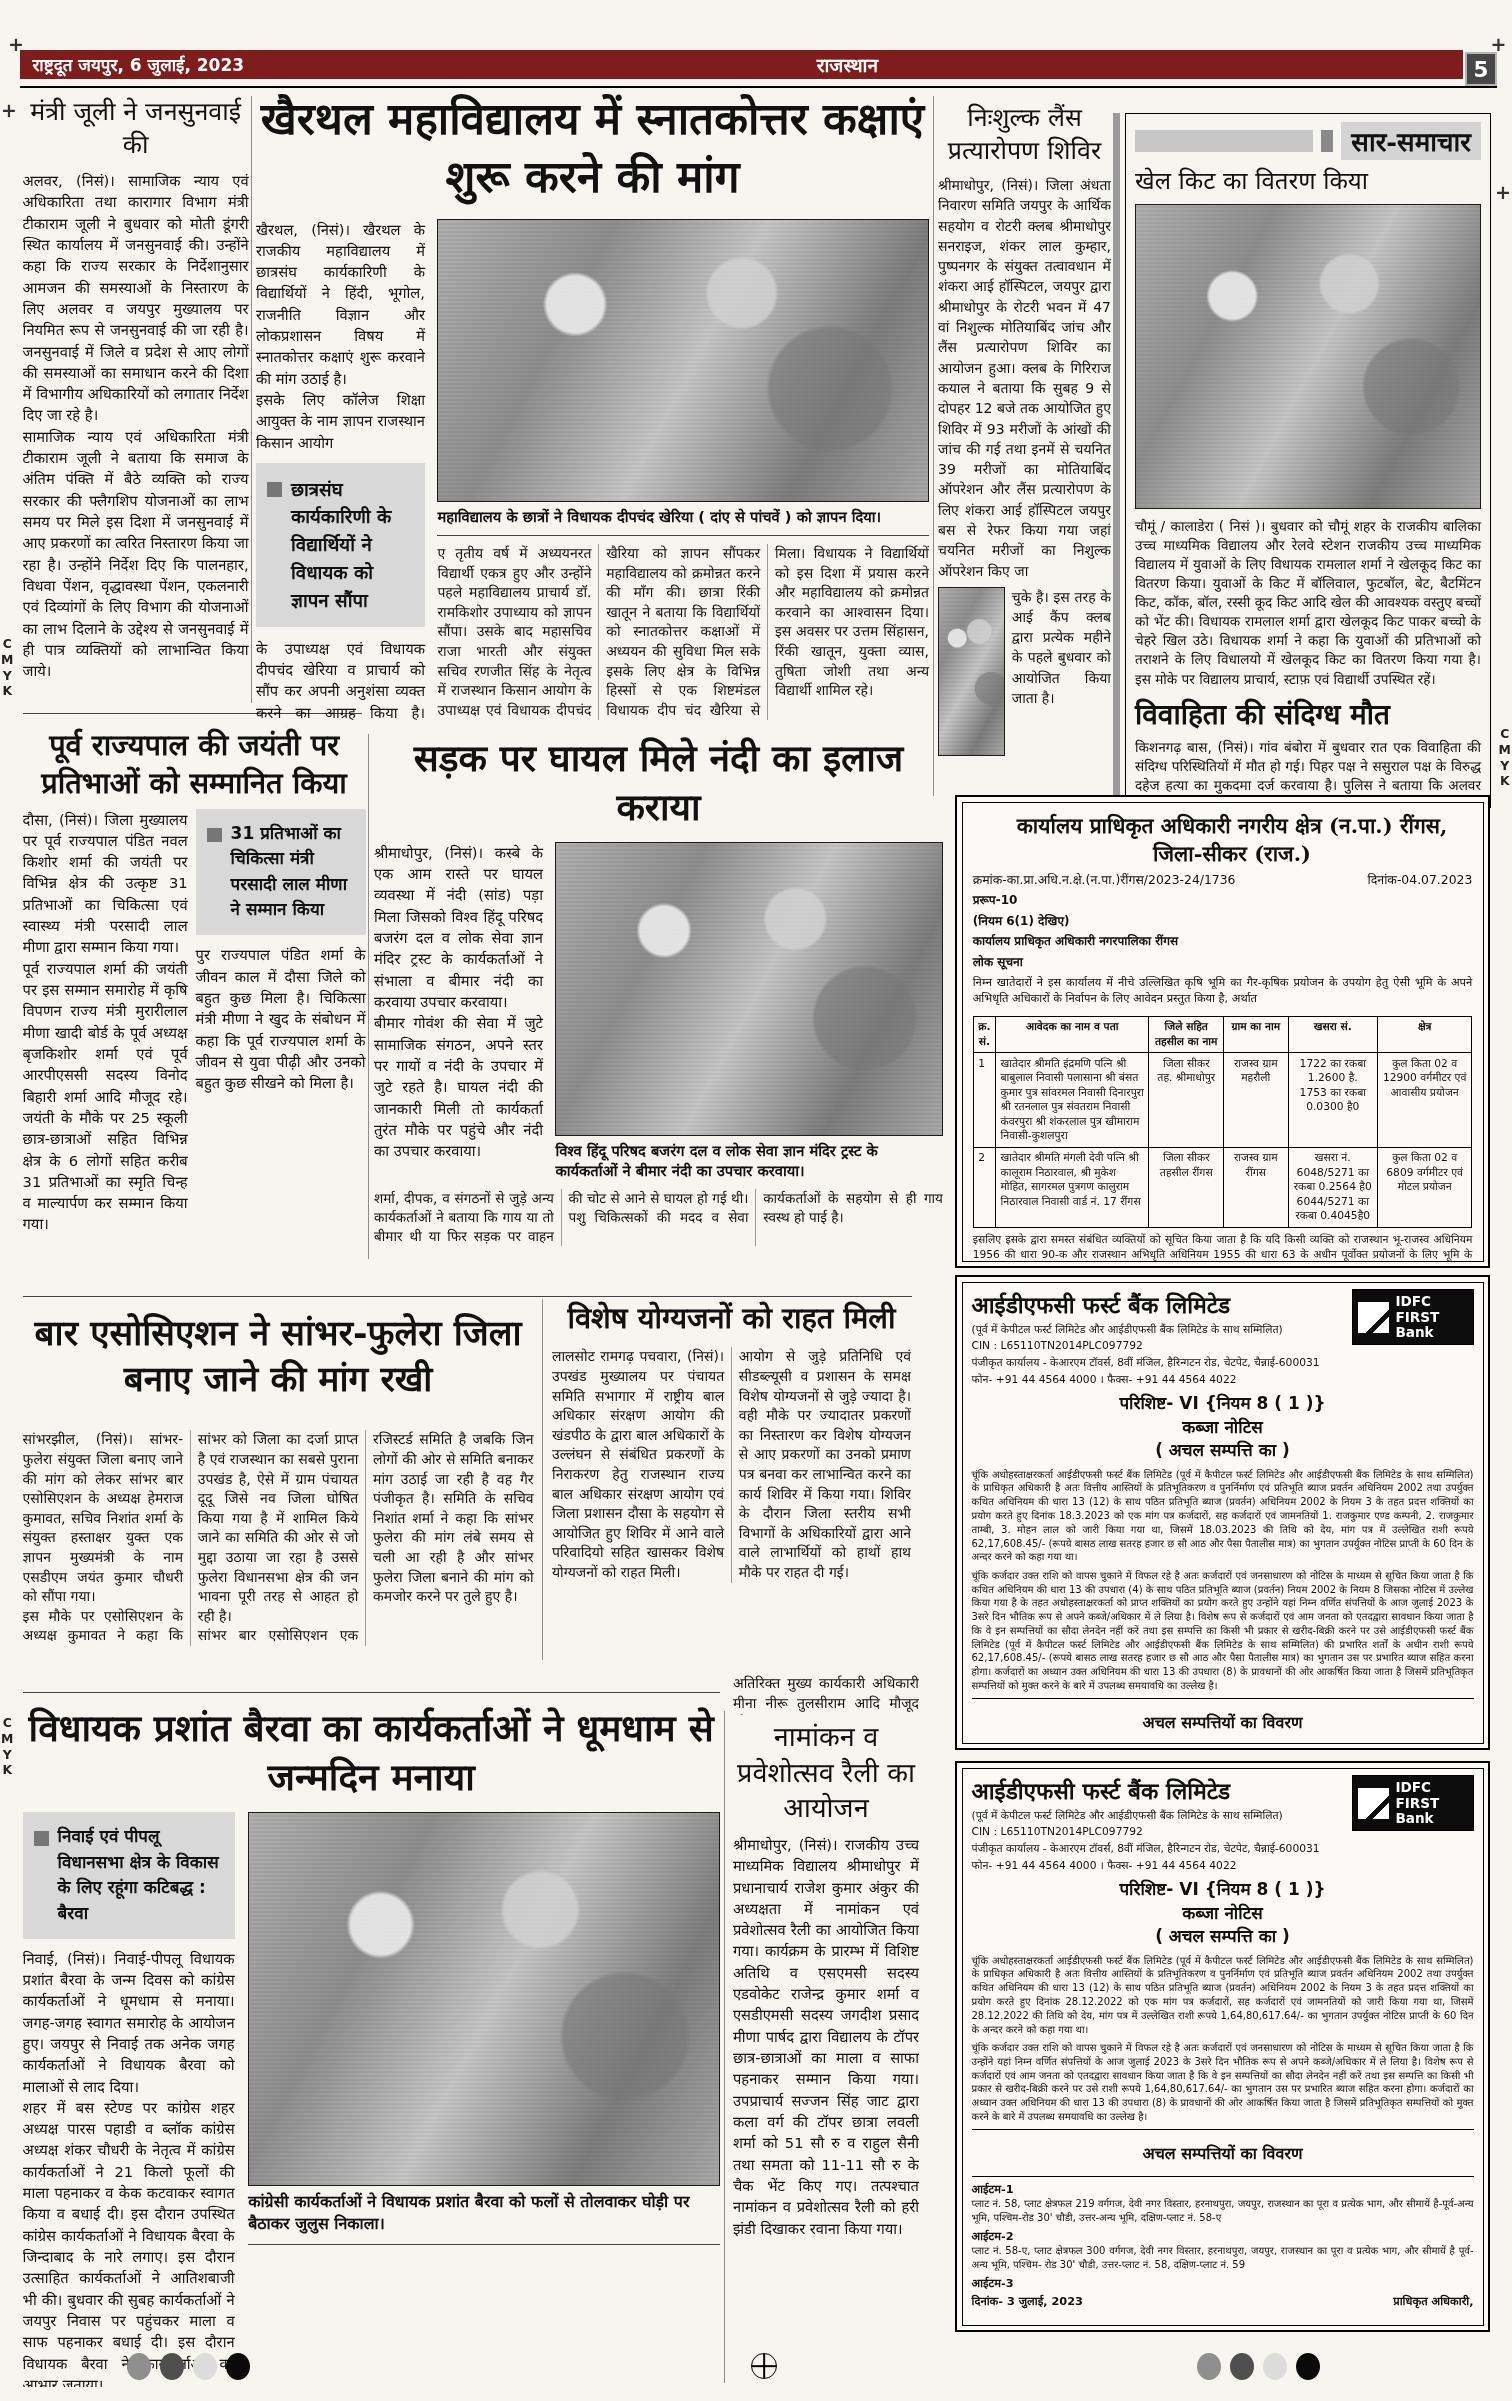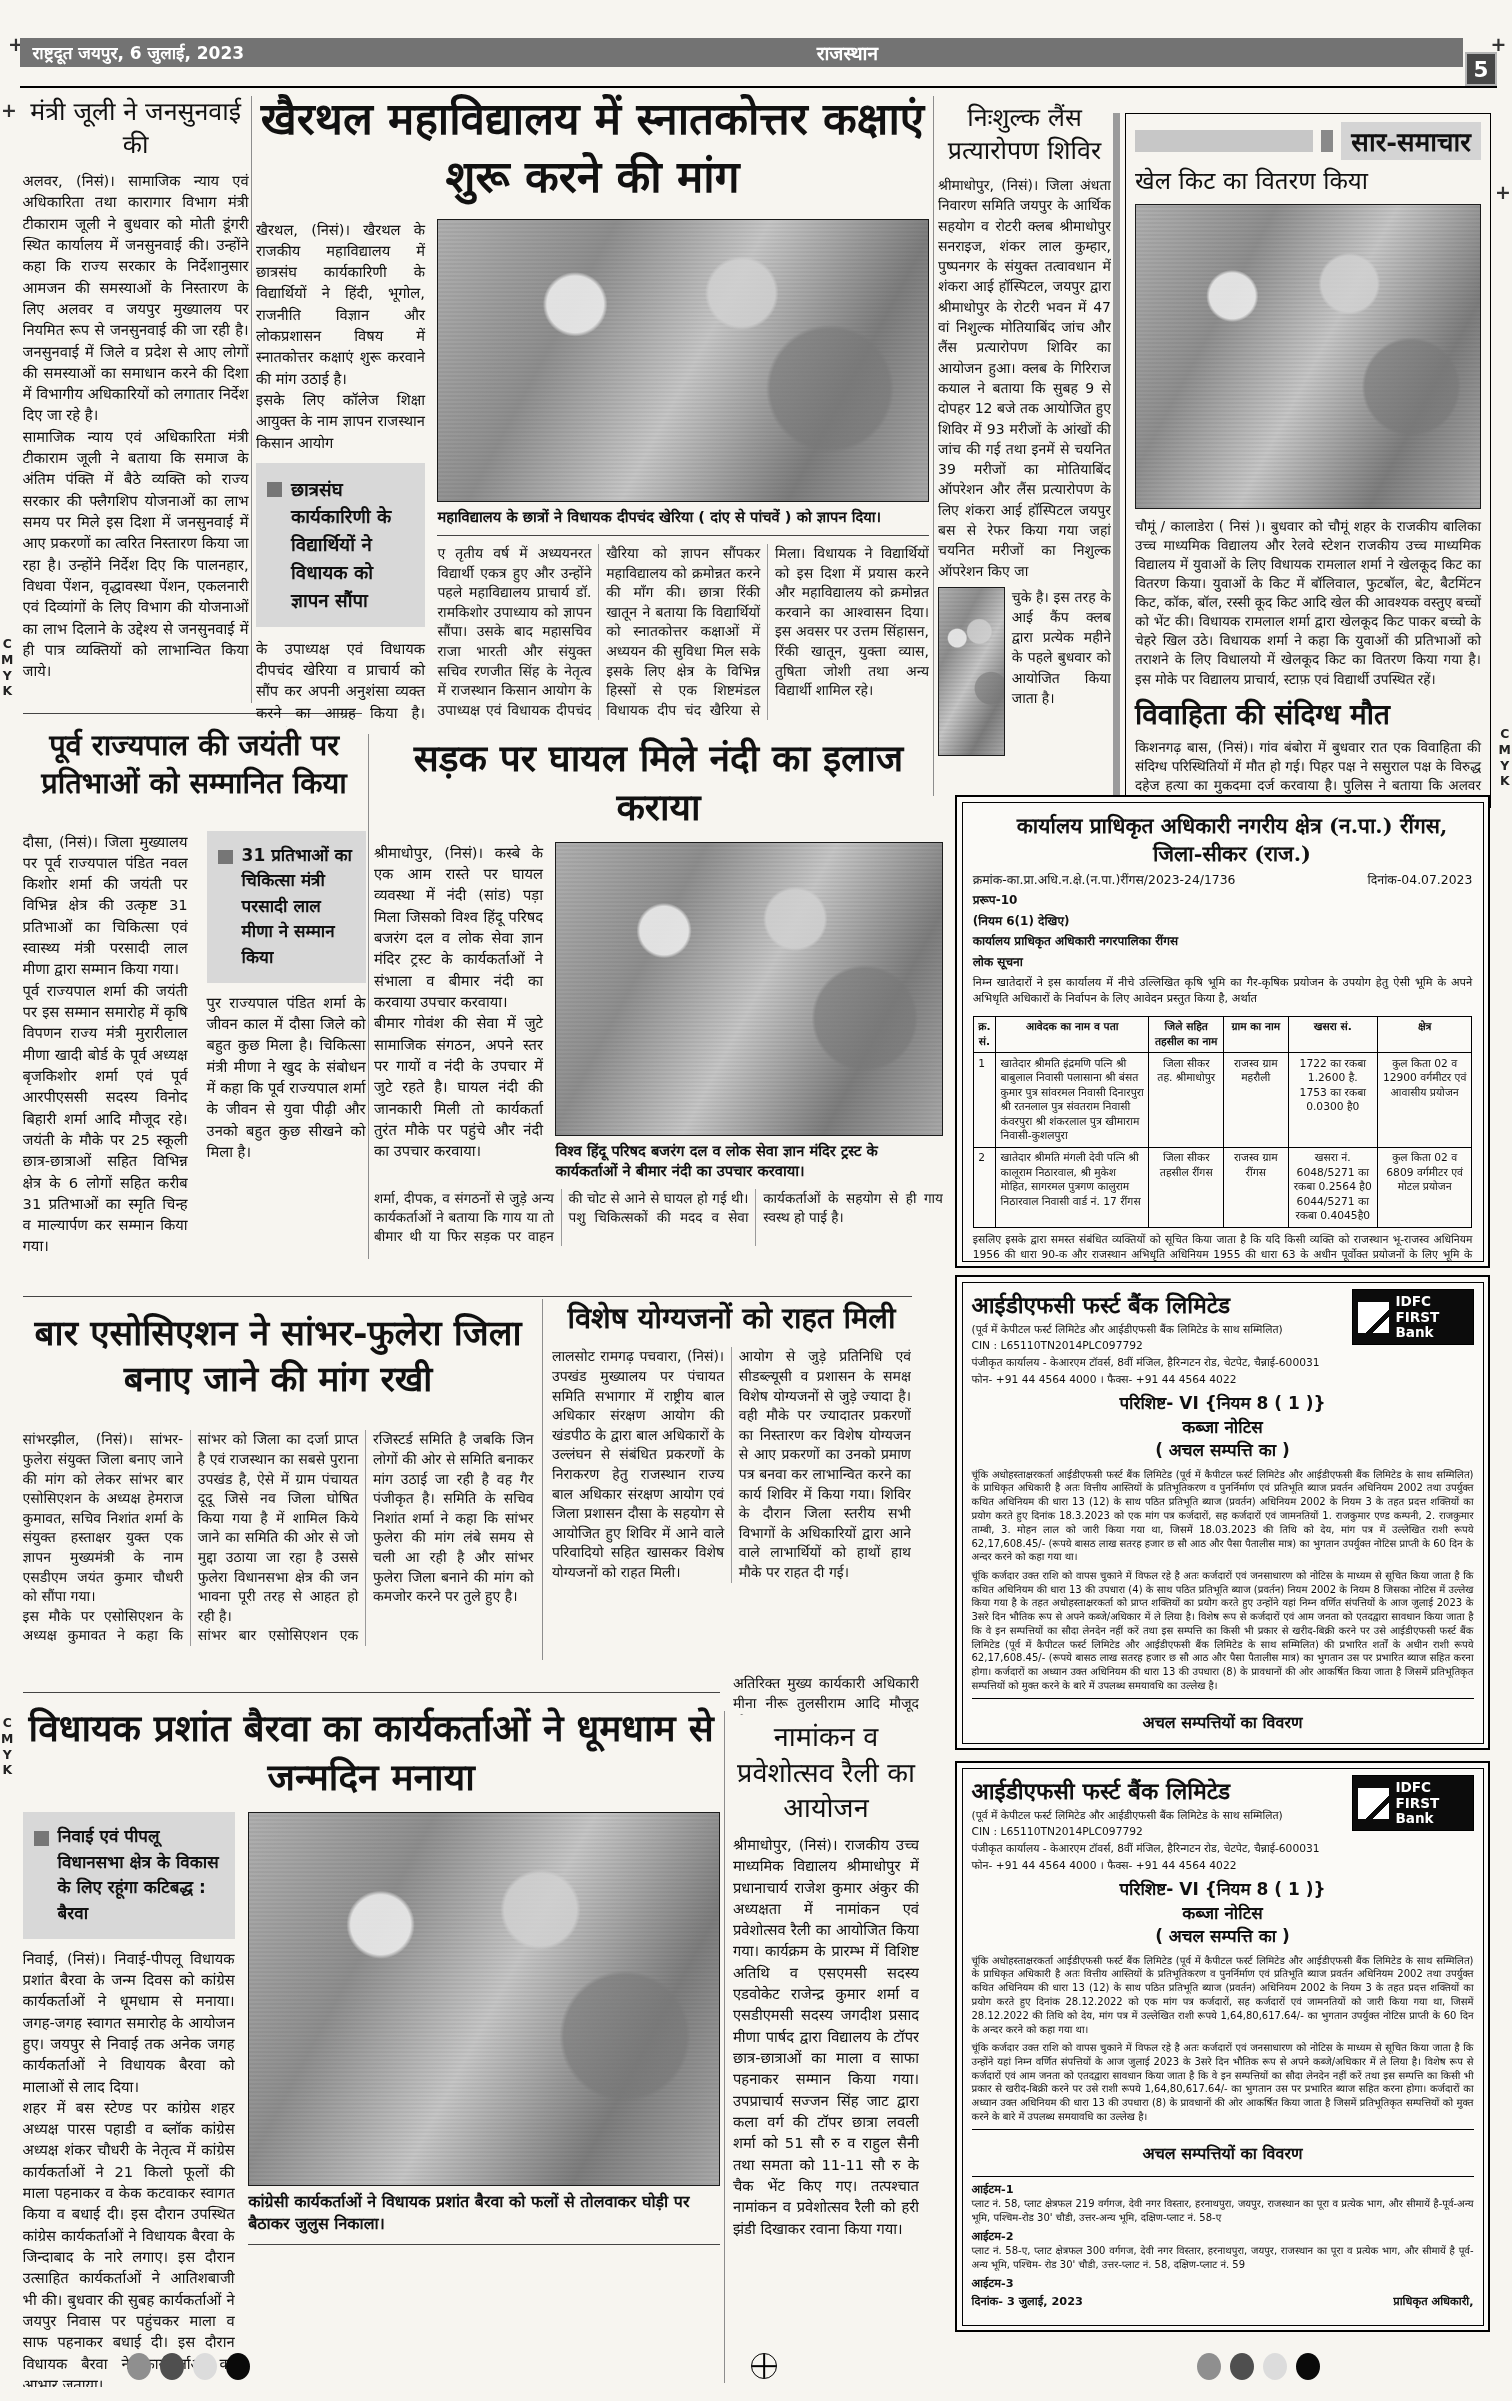--- a/index.html
+++ b/index.html
@@ -1,21 +1,21 @@
 <!DOCTYPE html>
 <html style="font-size:9px"><head>
 <meta charset="utf-8">
 <style>
   *{margin:0;padding:0;box-sizing:border-box;}
   html,body{background:#777;}
   .page{position:relative;width:1512px;height:2401px;background:#f7f5f0;color:#111;
         font-family:"DejaVu Sans",sans-serif;overflow:hidden;}
   .abs{position:absolute;overflow:hidden;}
   
-  .masthead{left:20px;top:38px;width:1443px;height:29px;background:#737373;color:#fff;
+  .masthead{left:20px;top:50px;width:1443px;height:29px;background:#7f1d1d;color:#fff;
             display:flex;align-items:center;padding:0 12.4px;}
   .masthead .mh-left{font-size:17px;font-weight:bold;}
   .masthead .mh-center{flex:1;text-align:center;font-size:19px;font-weight:bold;}
   .pagebox{left:1465px;top:52px;width:32px;height:34px;background:#474747;border:2.3px solid #b5b5b5;
            color:#fff;font-size:21.5px;font-weight:bold;display:flex;align-items:center;justify-content:center;}
   .mastrule{left:20px;top:86px;width:1477px;height:2.3px;background:#000;}
   
   h1,h2,h3{font-family:"DejaVu Serif","DejaVu Sans",serif;line-height:1.32;}
   .headline-xl{font-size:44px;font-weight:bold;text-align:center;}
   .headline-lg{font-size:35px;font-weight:bold;text-align:center;}
@@ -170,21 +170,21 @@
     </div>
     <h3 style="font-size:24px;font-weight:normal;">खेल किट का वितरण किया</h3>
     <div class="photo" style="height:305px;margin-top:6.8px;"></div>
     <div class="body-sm" style="margin-top:8px;font-size:13.6px;">चौमूं / कालाडेरा ( निसं )। बुधवार को चौमूं शहर के राजकीय बालिका उच्च माध्यमिक विद्यालय और रेलवे स्टेशन राजकीय उच्च माध्यमिक विद्यालय में युवाओं के लिए विधायक रामलाल शर्मा ने खेलकूद किट का वितरण किया। युवाओं के किट में बॉलिवाल, फुटबॉल, बेट, बैटमिंटन किट, कॉक, बॉल, रस्सी कूद किट आदि खेल की आवश्यक वस्तुए बच्चों को भेंट की। विधायक रामलाल शर्मा द्वारा खेलकूद किट पाकर बच्चो के चेहरे खिल उठे। विधायक शर्मा ने कहा कि युवाओं की प्रतिभाओं को तराशने के लिए विधालयो में खेलकूद किट का वितरण किया गया है। इस मोके पर विद्यालय प्राचार्य, स्टाफ़ एवं विद्यार्थी उपस्थित रहें।</div>
     <h3 style="font-size:28px;font-weight:bold;margin-top:8px;">विवाहिता की संदिग्ध मौत</h3>
     <div class="body-sm" style="margin-top:4.5px;font-size:13.6px;">किशनगढ़ बास, (निसं)। गांव बंबोरा में बुधवार रात एक विवाहिता की संदिग्ध परिस्थितियों में मौत हो गई। पिहर पक्ष ने ससुराल पक्ष के विरुद्ध दहेज हत्या का मुकदमा दर्ज करवाया है। पुलिस ने बताया कि अलवर दिल्ली दरवाजा निवासी उमेश ने मुकदमा दर्ज करवाया कि उनकी लड़की अंजू 28 वर्ष ने अपनी मर्जी से करीब डेढ़ माह पूर्व गांव बंबोरा निवासी हंसू के साथ शादी की थी। बुधवार देर रात 2 बजे फोन आया कि अंजू की तबीयत खराब हो गई है। सरकारी अस्पताल किशनगढ़ में भर्ती है। पियर पक्ष ने आरोप लगाया कि अंजू को उसके पति व ससुराल वालों ने मिलकर दहेज हत्या की। पुलिस ने पोस्टमार्टम करवाकर शव पीहर पक्ष को सौंपा है। अंजू ने गांव बंबोरा निवासी अंशु के साथ करीब ढेड माह पहले कोर्ट मैरिज की थी।</div>
   </section>
 
   <article class="abs" style="left:22.6px;top:726px;width:343px;height:565px;">
     <h2 class="headline-md">पूर्व राज्यपाल की जयंती पर प्रतिभाओं को सम्मानित किया</h2>
-    <div style="display:flex;gap:19px;margin-top:28px;">
+    <div style="display:flex;gap:8px;margin-top:6px;">
       <div class="body-text" style="width:165px;flex:none;">दौसा, (निसं)। जिला मुख्यालय पर पूर्व राज्यपाल पंडित नवल किशोर शर्मा की जयंती पर विभिन्न क्षेत्र की उत्कृष्ट 31 प्रतिभाओं का चिकित्सा एवं स्वास्थ्य मंत्री परसादी लाल मीणा द्वारा सम्मान किया गया।
 पूर्व राज्यपाल शर्मा की जयंती पर इस सम्मान समारोह में कृषि विपणन राज्य मंत्री मुरारीलाल मीणा खादी बोर्ड के पूर्व अध्यक्ष बृजकिशोर शर्मा एवं पूर्व आरपीएससी सदस्य विनोद बिहारी शर्मा आदि मौजूद रहे। जयंती के मौके पर 25 स्कूली छात्र-छात्राओं सहित विभिन्न क्षेत्र के 6 लोगों सहित करीब 31 प्रतिभाओं का स्मृति चिन्ह व माल्यार्पण कर सम्मान किया गया।</div>
       <div style="flex:1;">
         <aside class="pullquote">
           <span class="sq"></span>
           <p style="font-size:17px;">31 प्रतिभाओं का चिकित्सा मंत्री परसादी लाल मीणा ने सम्मान किया</p>
         </aside>
         <div class="body-text" style="margin-top:9px;">पुर राज्यपाल पंडित शर्मा के जीवन काल में दौसा जिले को बहुत कुछ मिला है। चिकित्सा मंत्री मीणा ने खुद के संबोधन में कहा कि पूर्व राज्यपाल शर्मा के जीवन से युवा पीढ़ी और उनको बहुत कुछ सीखने को मिला है।</div>
       </div>
     </div>

